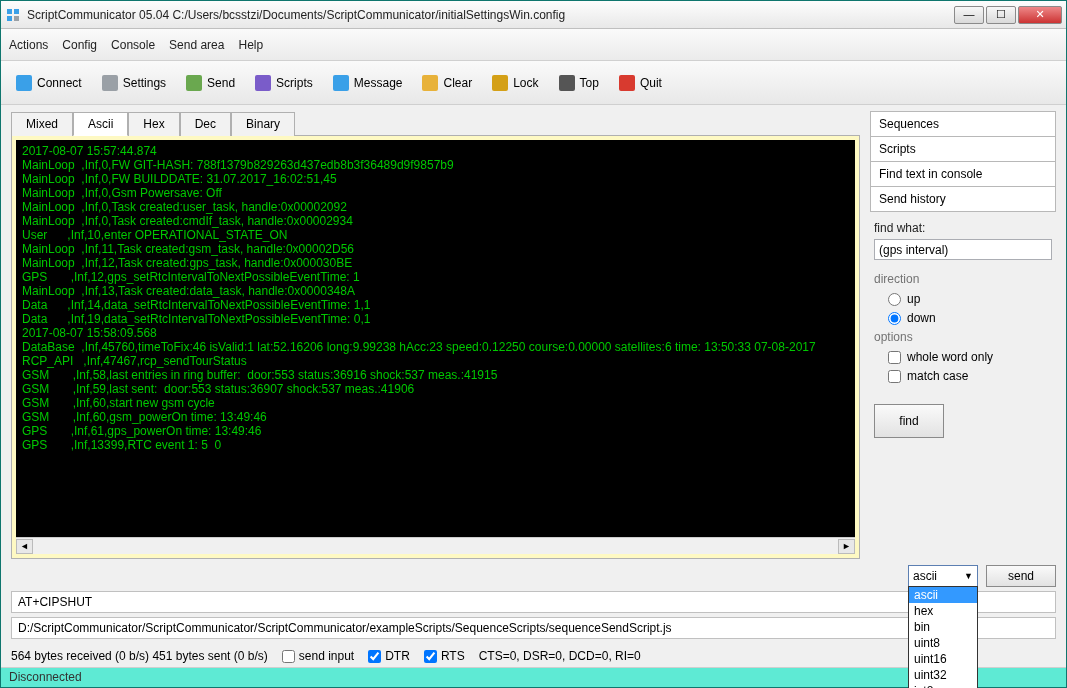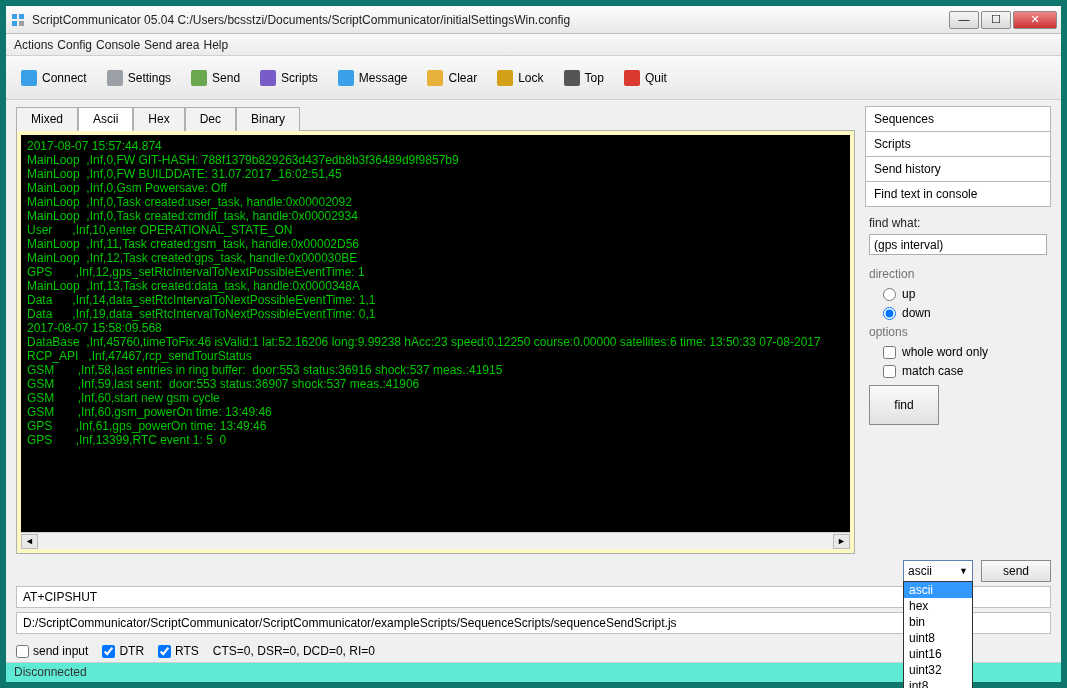--- a/index.html
+++ b/index.html
@@ -1,24 +1,24 @@
 <!DOCTYPE html>
 <html><head>
 <meta charset="utf-8">
 <style>
 * { box-sizing: border-box; margin: 0; padding: 0; font-family: "Segoe UI", Tahoma, sans-serif; font-size: 12px; }
 body { background: #fff; }
-.window { width: 1067px; height: 688px; border: 6px solid #0f766e; background: #f0f0f0; display: flex; flex-direction: column; }
+.window { width: 1067px; height: 688px; border: 1px solid #0f766e; background: #f0f0f0; display: flex; flex-direction: column; }
 .titlebar { height: 28px; background: linear-gradient(#fdfdfd,#e8e8e8); display: flex; align-items: center; padding: 0 4px; border-bottom: 1px solid #bfbfbf; }
 .titlebar .app-icon { width: 16px; height: 16px; margin-right: 6px; display: inline-block; }
 .titlebar .title { flex: 1; color: #222; }
 .win-btns { display: flex; gap: 2px; }
 .win-btn { width: 30px; height: 18px; border: 1px solid #8a8a8a; background: linear-gradient(#f7f7f7,#d9d9d9); text-align: center; line-height: 14px; font-size: 11px; cursor: pointer; border-radius: 2px; }
 .win-btn.close { background: linear-gradient(#e88,#c33); color: #fff; width: 44px; }
-.menubar { height: 22px; background: linear-gradient(#fafafa,#ebebeb); display: flex; align-items: center; padding: 0 8px; gap: 4px; border-bottom: 1px solid #d0d0d0; }
+.menubar { height: 32px; background: linear-gradient(#fafafa,#ebebeb); display: flex; align-items: center; padding: 0 8px; gap: 14px; border-bottom: 1px solid #d0d0d0; }
 .menubar span { color: #222; cursor: default; }
 .toolbar { height: 44px; background: linear-gradient(#fafafa,#e8e8e8); display: flex; align-items: center; padding: 0 6px; gap: 2px; border-bottom: 1px solid #cfcfcf; }
 .tool-btn { display: flex; align-items: center; gap: 5px; padding: 3px 8px; border: 1px solid transparent; border-radius: 2px; cursor: pointer; }
 .tool-btn .ico { width: 16px; height: 16px; display: inline-block; border-radius: 2px; }
 .main { flex: 1; display: flex; padding: 6px 10px 0 10px; gap: 10px; overflow: hidden; }
 .left { flex: 1; display: flex; flex-direction: column; min-width: 0; }
 .tabs { display: flex; gap: 0; }
 .tab { padding: 4px 14px; border: 1px solid #b0b0b0; border-bottom: none; background: #f2f2f2; cursor: pointer; position: relative; top: 1px; }
 .tab.active { background: #fff; border-bottom: 1px solid #fff; }
 .console-wrap { border: 1px solid #b0b0b0; background: #fef9c3; flex: 1; padding: 4px; display: flex; flex-direction: column; min-height: 0; }
@@ -26,21 +26,21 @@
 .hscroll { height: 17px; background: #f0f0f0; border-top: 1px solid #ccc; display: flex; align-items: center; }
 .hscroll .arrow { width: 17px; height: 15px; border: 1px solid #bbb; background: #e8e8e8; text-align: center; line-height: 12px; font-size: 9px; }
 .hscroll .track { flex: 1; }
 .right { width: 186px; display: flex; flex-direction: column; gap: 0; }
 .rtab { border: 1px solid #b8b8b8; background: #fff; padding: 5px 8px; margin-bottom: -1px; cursor: pointer; }
 .find-panel { padding: 10px 4px; }
 .find-panel label { color: #222; }
 .find-select { width: 100%; margin: 4px 0 8px 0; height: 21px; border: 1px solid #abadb3; padding: 0 4px; background: #fff; }
 .group-title { color: #737373; margin: 4px 0 6px 0; }
 .radio-row, .check-row { display: flex; align-items: center; gap: 6px; margin: 5px 0 5px 14px; }
-.find-btn { width: 70px; height: 40px; margin-top: 2px; border: 1px solid #8a8a8a; background: linear-gradient(#fafafa,#e2e2e2); cursor: pointer; }
+.find-btn { width: 70px; height: 34px; margin-top: 16px; border: 1px solid #8a8a8a; background: linear-gradient(#fafafa,#e2e2e2); cursor: pointer; }
 .bottom { padding: 6px 10px 0 10px; }
 .send-row { display: flex; gap: 8px; align-items: flex-start; margin-bottom: 4px; }
 .send-combo-wrap { position: relative; }
 .send-combo { width: 70px; height: 22px; border: 1px solid #5c7fb2; background: #fff; display: flex; align-items: center; padding: 0 4px; cursor: pointer; }
 .send-combo .arrow { margin-left: auto; font-size: 9px; }
 .dropdown { position: absolute; top: 21px; left: 0; width: 70px; border: 1px solid #333; background: #fff; z-index: 10; }
 .dropdown div { padding: 1px 5px; cursor: pointer; font-size: 12px; }
 .dropdown div.sel { background: #3399ff; color: #fff; }
 .send-btn { width: 70px; height: 22px; border: 1px solid #8a8a8a; background: linear-gradient(#fafafa,#e2e2e2); cursor: pointer; }
 .wide-input { width: 100%; height: 22px; border: 1px solid #c0c0c0; padding: 2px 6px; background: #fff; margin-bottom: 4px; }
@@ -153,22 +153,22 @@
           <div class="arrow">◄</div>
           <div class="track"></div>
           <div class="arrow">►</div>
         </div>
       </div>
     </div>
 
     <div class="right">
       <div class="rtab">Sequences</div>
       <div class="rtab">Scripts</div>
+      <div class="rtab">Find text in console</div>
       <div class="rtab">Send history</div>
-      <div class="rtab">Find text in console</div>
 
       <div class="find-panel">
         <label>find what:</label>
         <input class="find-select" value="(gps interval)" style="">
         <div class="group-title">direction</div>
         <div class="radio-row">
             <input type="radio" name="dir" style="">
             <span>up</span>
           </div>
         <div class="radio-row">
@@ -204,20 +204,21 @@
             <div>uint16</div>
             <div>uint32</div>
             <div>int8</div>
           </div>
       </div>
       <button class="send-btn">send</button>
     </div>
     <input class="wide-input" value="AT+CIPSHUT" style="">
     <input class="wide-input" value="D:/ScriptCommunicator/ScriptCommunicator/ScriptCommunicator/exampleScripts/SequenceScripts/sequenceSendScript.js" style="">
     <div class="status-checks">
+      <span>564 bytes received (0 b/s)   451 bytes sent (0 b/s)</span>
       <div class="ck">
           <input type="checkbox" style="">
           <span>send input</span>
         </div>
       <div class="ck">
           <input type="checkbox" checked="" style="">
           <span>DTR</span>
         </div>
       <div class="ck">
           <input type="checkbox" checked="" style="">

